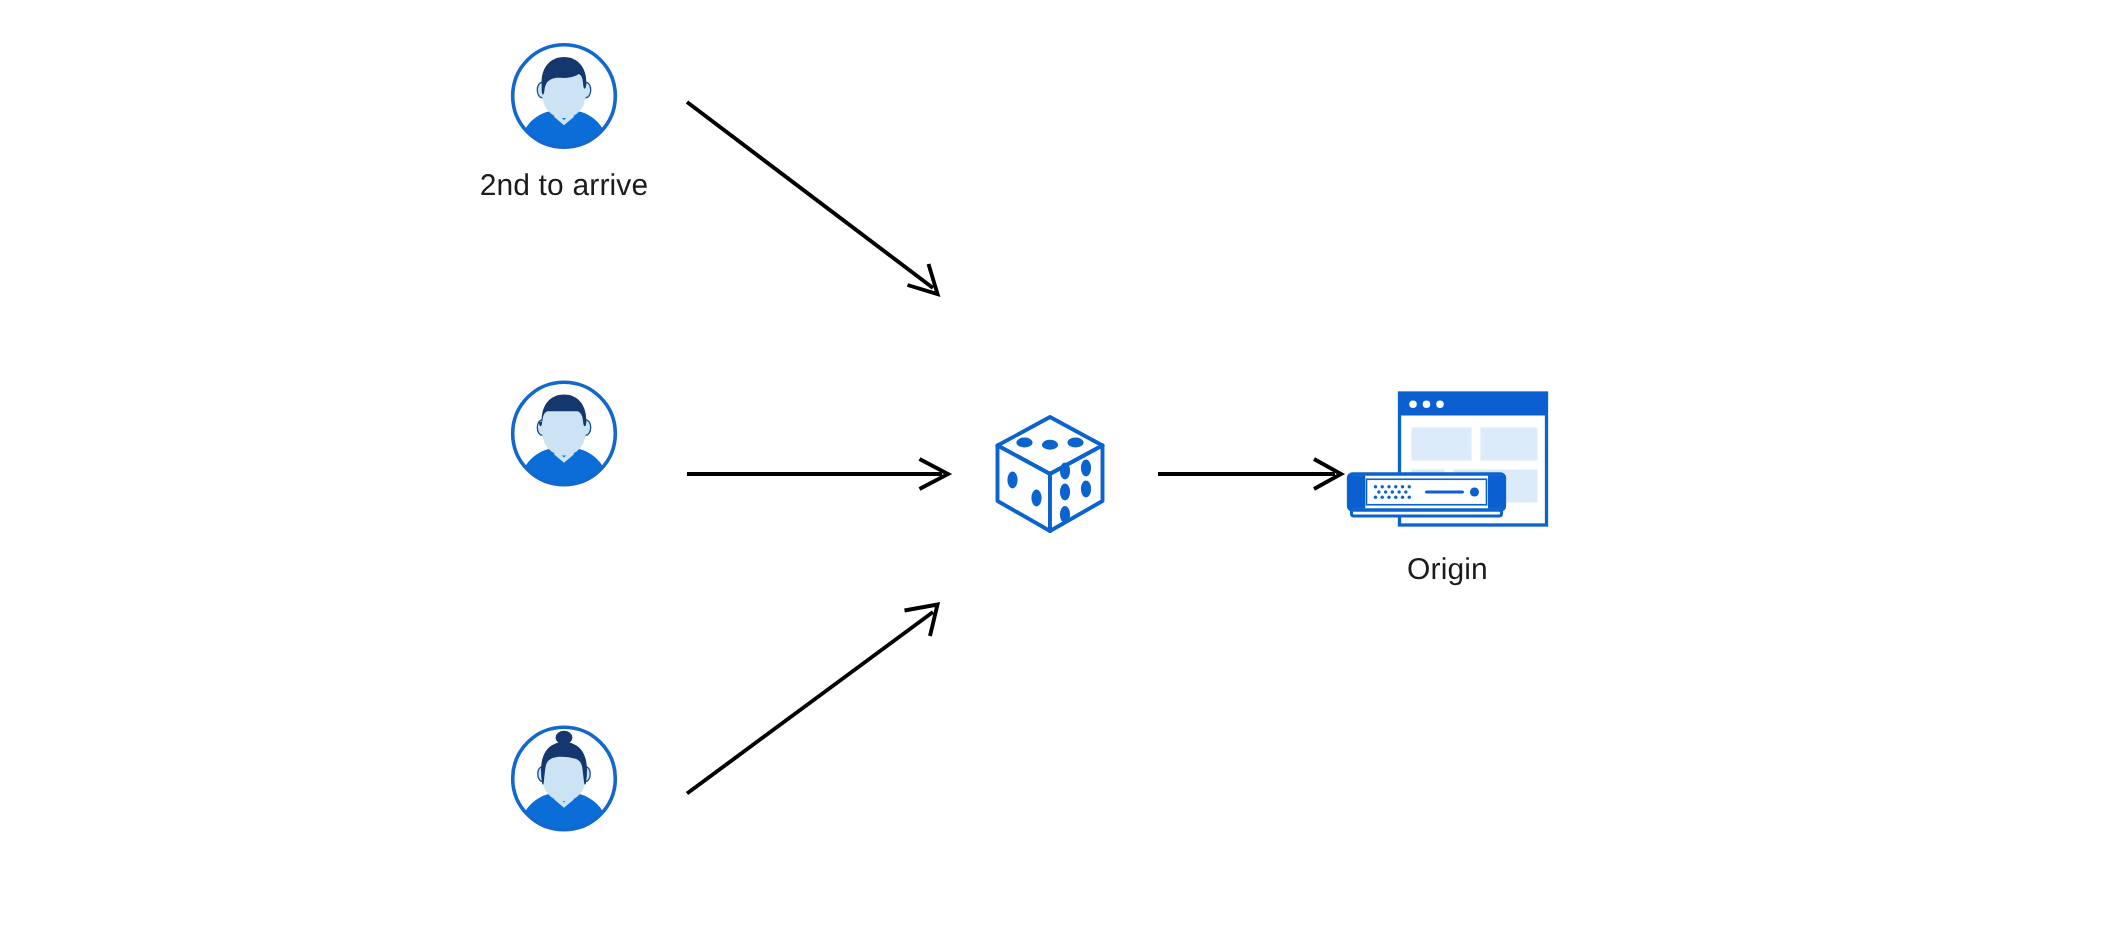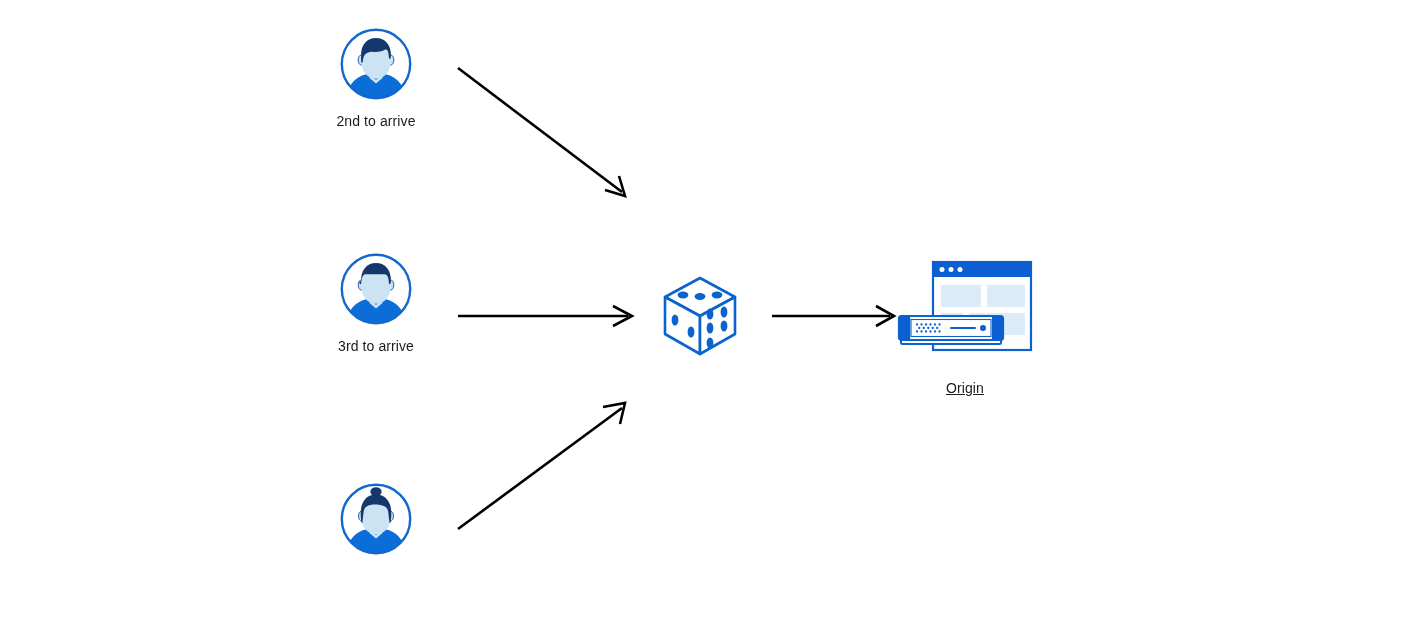--- a/index.html
+++ b/index.html
@@ -18,36 +18,35 @@
     height: 633px;
     background: #ffffff;
     overflow: hidden;
   }
   .node {
     position: absolute;
   }
   .node-label {
     text-align: center;
     font-family: "Liberation Sans", sans-serif;
-    font-size: 14px;
+    font-size: 20px;
     color: #1b1b1b;
     letter-spacing: 0.1px;
     white-space: nowrap;
   }
   .avatar-wrap {
     width: 76px;
     height: 76px;
     margin: 0 auto;
   }
   .client-node .node-label {
     margin-top: 11px;
   }
   .origin-node .node-label {
-    margin-top: 18px;
-    text-decoration: underline;
+    margin-top: 7px;
   }
   .arrow-layer {
     position: absolute;
     left: 0;
     top: 0;
     width: 1405px;
     height: 633px;
     pointer-events: none;
   }
   .dice-wrap {
@@ -135,21 +134,20 @@
           <path d="M31.5 47.5 L38 54 L44.5 47.5 L44.5 52 L38 57.5 L31.5 52 Z" fill="#CBE3F2"></path>
           <path d="M31.5 38 h13 v11 c0 4 -13 4 -13 0 z" fill="#A9D3EA"></path>
           <ellipse cx="23.6" cy="34" rx="3.4" ry="5.2" fill="#CBE3F2" stroke="#1452A0" stroke-width="0.9"></ellipse>
           <ellipse cx="52.4" cy="34" rx="3.4" ry="5.2" fill="#CBE3F2" stroke="#1452A0" stroke-width="0.9"></ellipse>
           <path d="M38 12.5 c-9.4 0 -14.6 6.6 -14.6 16.6 v7.4 c0 9.6 6.6 16.2 14.6 16.2 s14.6 -6.6 14.6 -16.2 v-7.4 c0 -10 -5.2 -16.6 -14.6 -16.6 z" fill="#CBE3F2"></path>
           <path d="M23.1 30.2 c-0.3 -11.0 5.6 -18.2 14.9 -18.2 c9.3 0 15.2 7.2 14.9 18.2 c-0.1 2.0 -0.5 3.0 -1.1 3.0 c-0.7 0 -1.0 -1.8 -1.2 -4.0 c-0.3 -3.2 -1.4 -5.2 -3.4 -6.0 l-20.4 0 c-1.9 0.9 -2.9 2.9 -3.2 6.0 c-0.2 2.2 -0.5 4.0 -1.2 4.0 c-0.6 0 -1.0 -1.0 -1.1 -3.0 z" fill="#14386E"></path>
         </g>
         <circle cx="38" cy="38" r="34.2" fill="none" stroke="#1368CE" stroke-width="2.4"></circle>
       </svg>
     </div>
-    <div class="node-label">3rd to arrive</div>
   </div>
 
   <div class="node client-node" style="left:286px; top:481px; width:180px;">
     <div class="avatar-wrap">
       <svg viewBox="0 0 76 76" width="76" height="76">
         <defs>
           <clipPath id="clipBot">
               <circle cx="38" cy="38" r="34.2"></circle>
             </clipPath>
         </defs>

